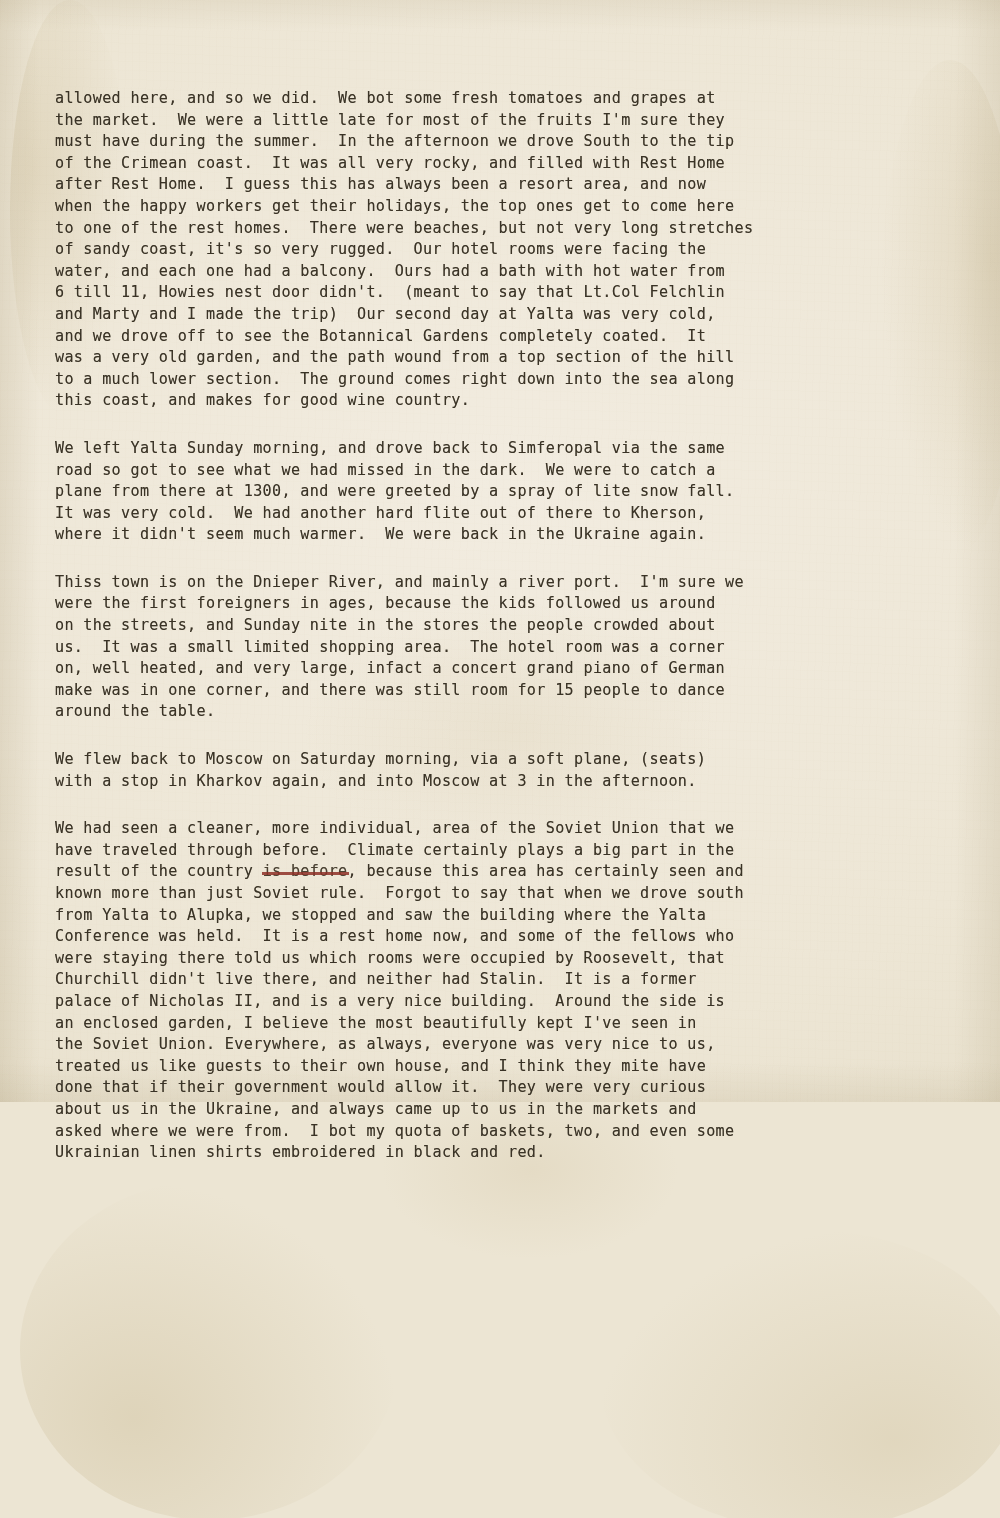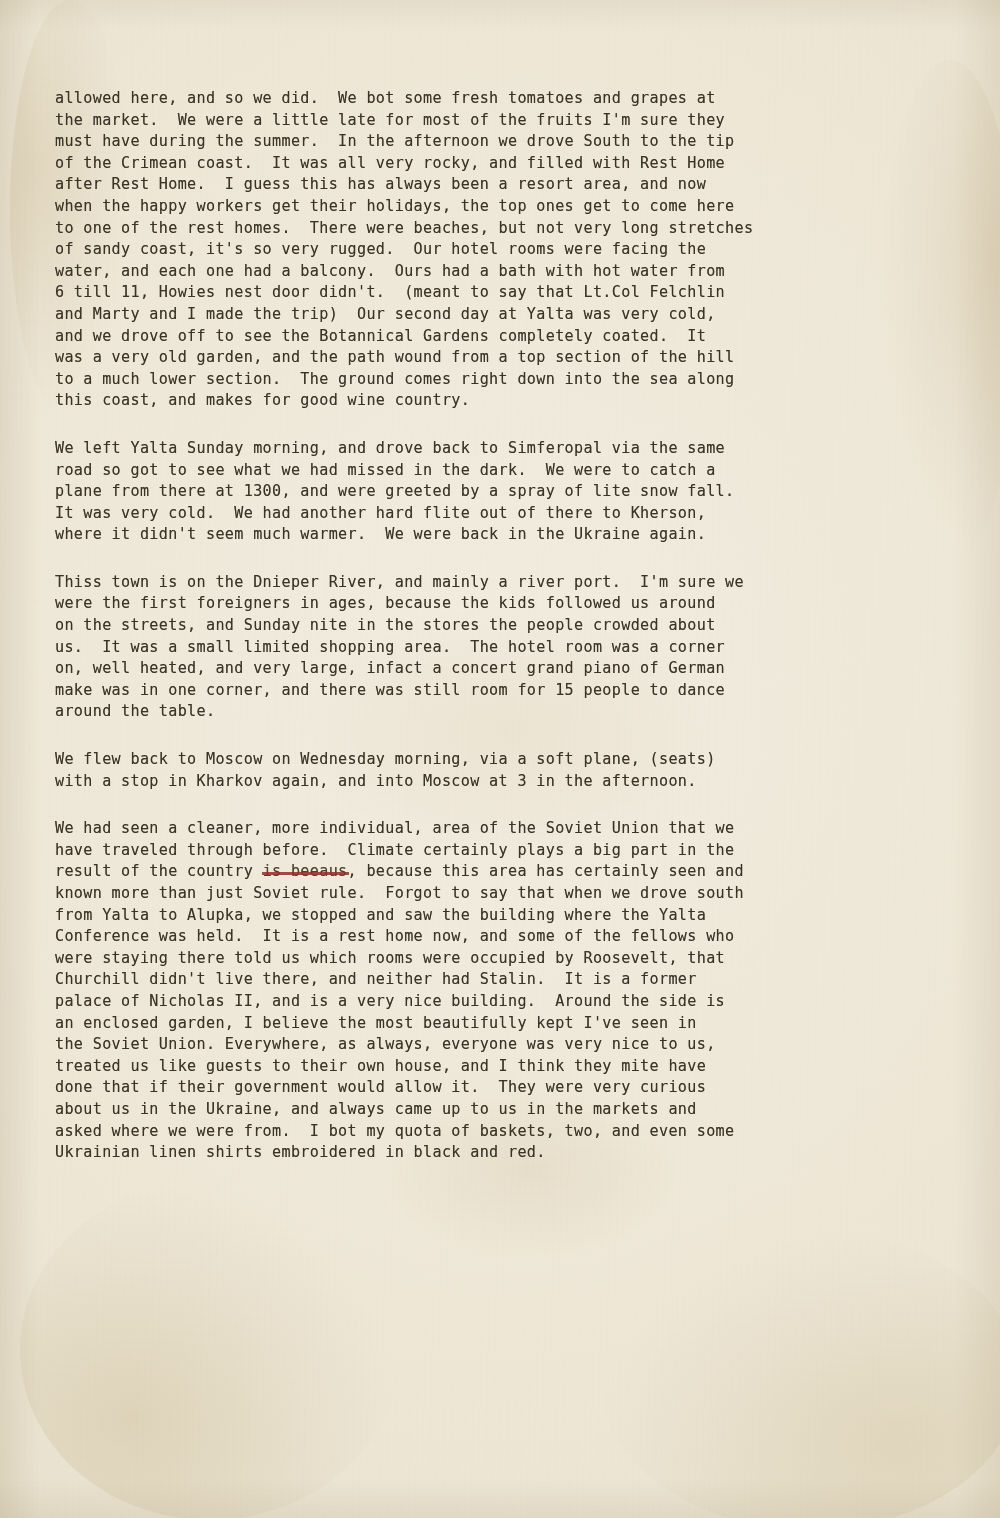--- a/index.html
+++ b/index.html
@@ -9,21 +9,21 @@
   body {
     width: 1000px;
     height: 1518px;
     background: #ece5d3;
     font-family: "DejaVu Sans Mono", monospace;
     overflow: hidden;
   }
   #page {
     position: relative;
     width: 1000px;
-    height: 1518px;
+    height: 1102px;
     box-sizing: border-box;
     
     background:
       radial-gradient(ellipse 120% 90% at 50% 45%, #f2ece0 0%, #ede6d5 55%, #e6dec9 85%, #ded5bd 100%);
   }
   
   .stain {
     position: absolute;
     border-radius: 50%;
     pointer-events: none;
@@ -124,26 +124,26 @@
 where it didn't seem much warmer.  We were back in the Ukraine again.</p>
 
     <p class="para">Thiss town is on the Dnieper River, and mainly a river port.  I'm sure we
 were the first foreigners in ages, because the kids followed us around
 on the streets, and Sunday nite in the stores the people crowded about
 us.  It was a small limited shopping area.  The hotel room was a corner
 on, well heated, and very large, infact a concert grand piano of German
 make was in one corner, and there was still room for 15 people to dance
 around the table.</p>
 
-    <p class="para">We flew back to Moscow on Wednesday morning, via a soft plane, (seats)
+    <p class="para">We flew back to Moscow on Saturday morning, via a soft plane, (seats)
 with a stop in Kharkov again, and into Moscow at 3 in the afternoon.</p>
 
     <p class="para"><span>We had seen a cleaner, more individual, area of the Soviet Union that we
 have traveled through before.  Climate certainly plays a big part in the
-result of the country </span><span class="strike">is beeaus</span><span>, because this area has certainly seen and
+result of the country </span><span class="strike">is before</span><span>, because this area has certainly seen and
 known more than just Soviet rule.  Forgot to say that when we drove south
 from Yalta to Alupka, we stopped and saw the building where the Yalta
 Conference was held.  It is a rest home now, and some of the fellows who
 were staying there told us which rooms were occupied by Roosevelt, that
 Churchill didn't live there, and neither had Stalin.  It is a former
 palace of Nicholas II, and is a very nice building.  Around the side is
 an enclosed garden, I believe the most beautifully kept I've seen in
 the Soviet Union. Everywhere, as always, everyone was very nice to us,
 treated us like guests to their own house, and I think they mite have
 done that if their government would allow it.  They were very curious

